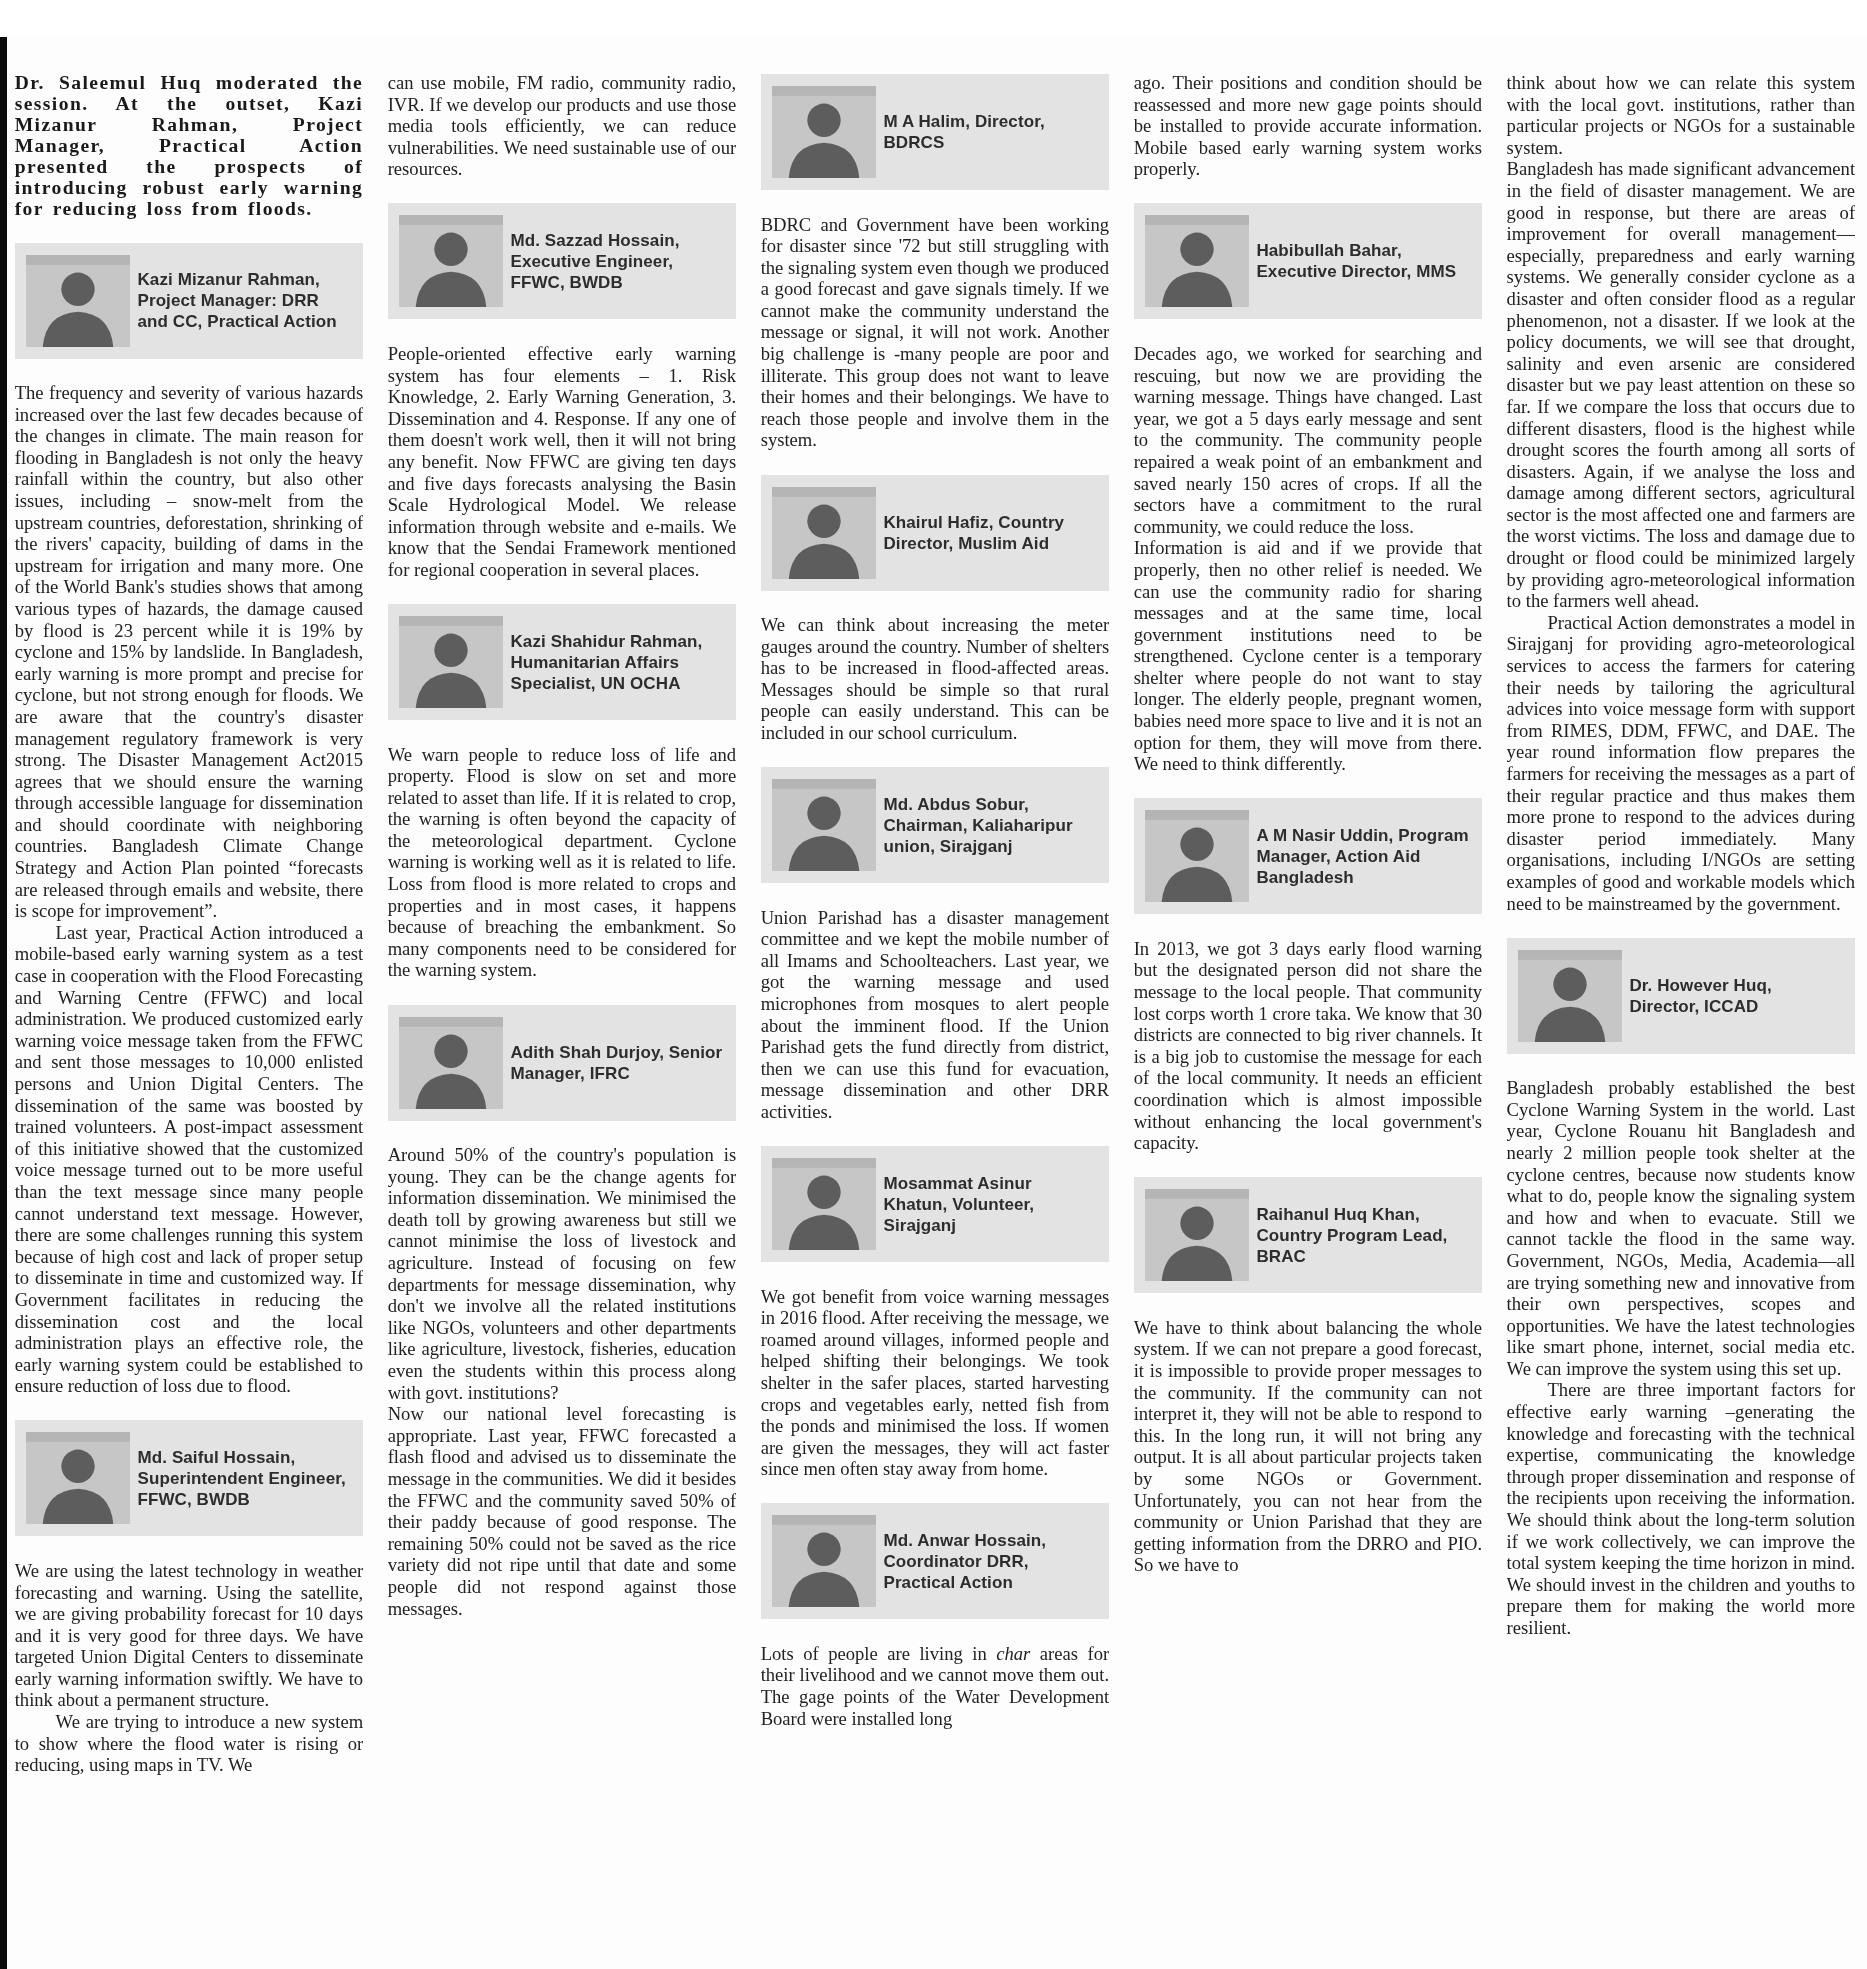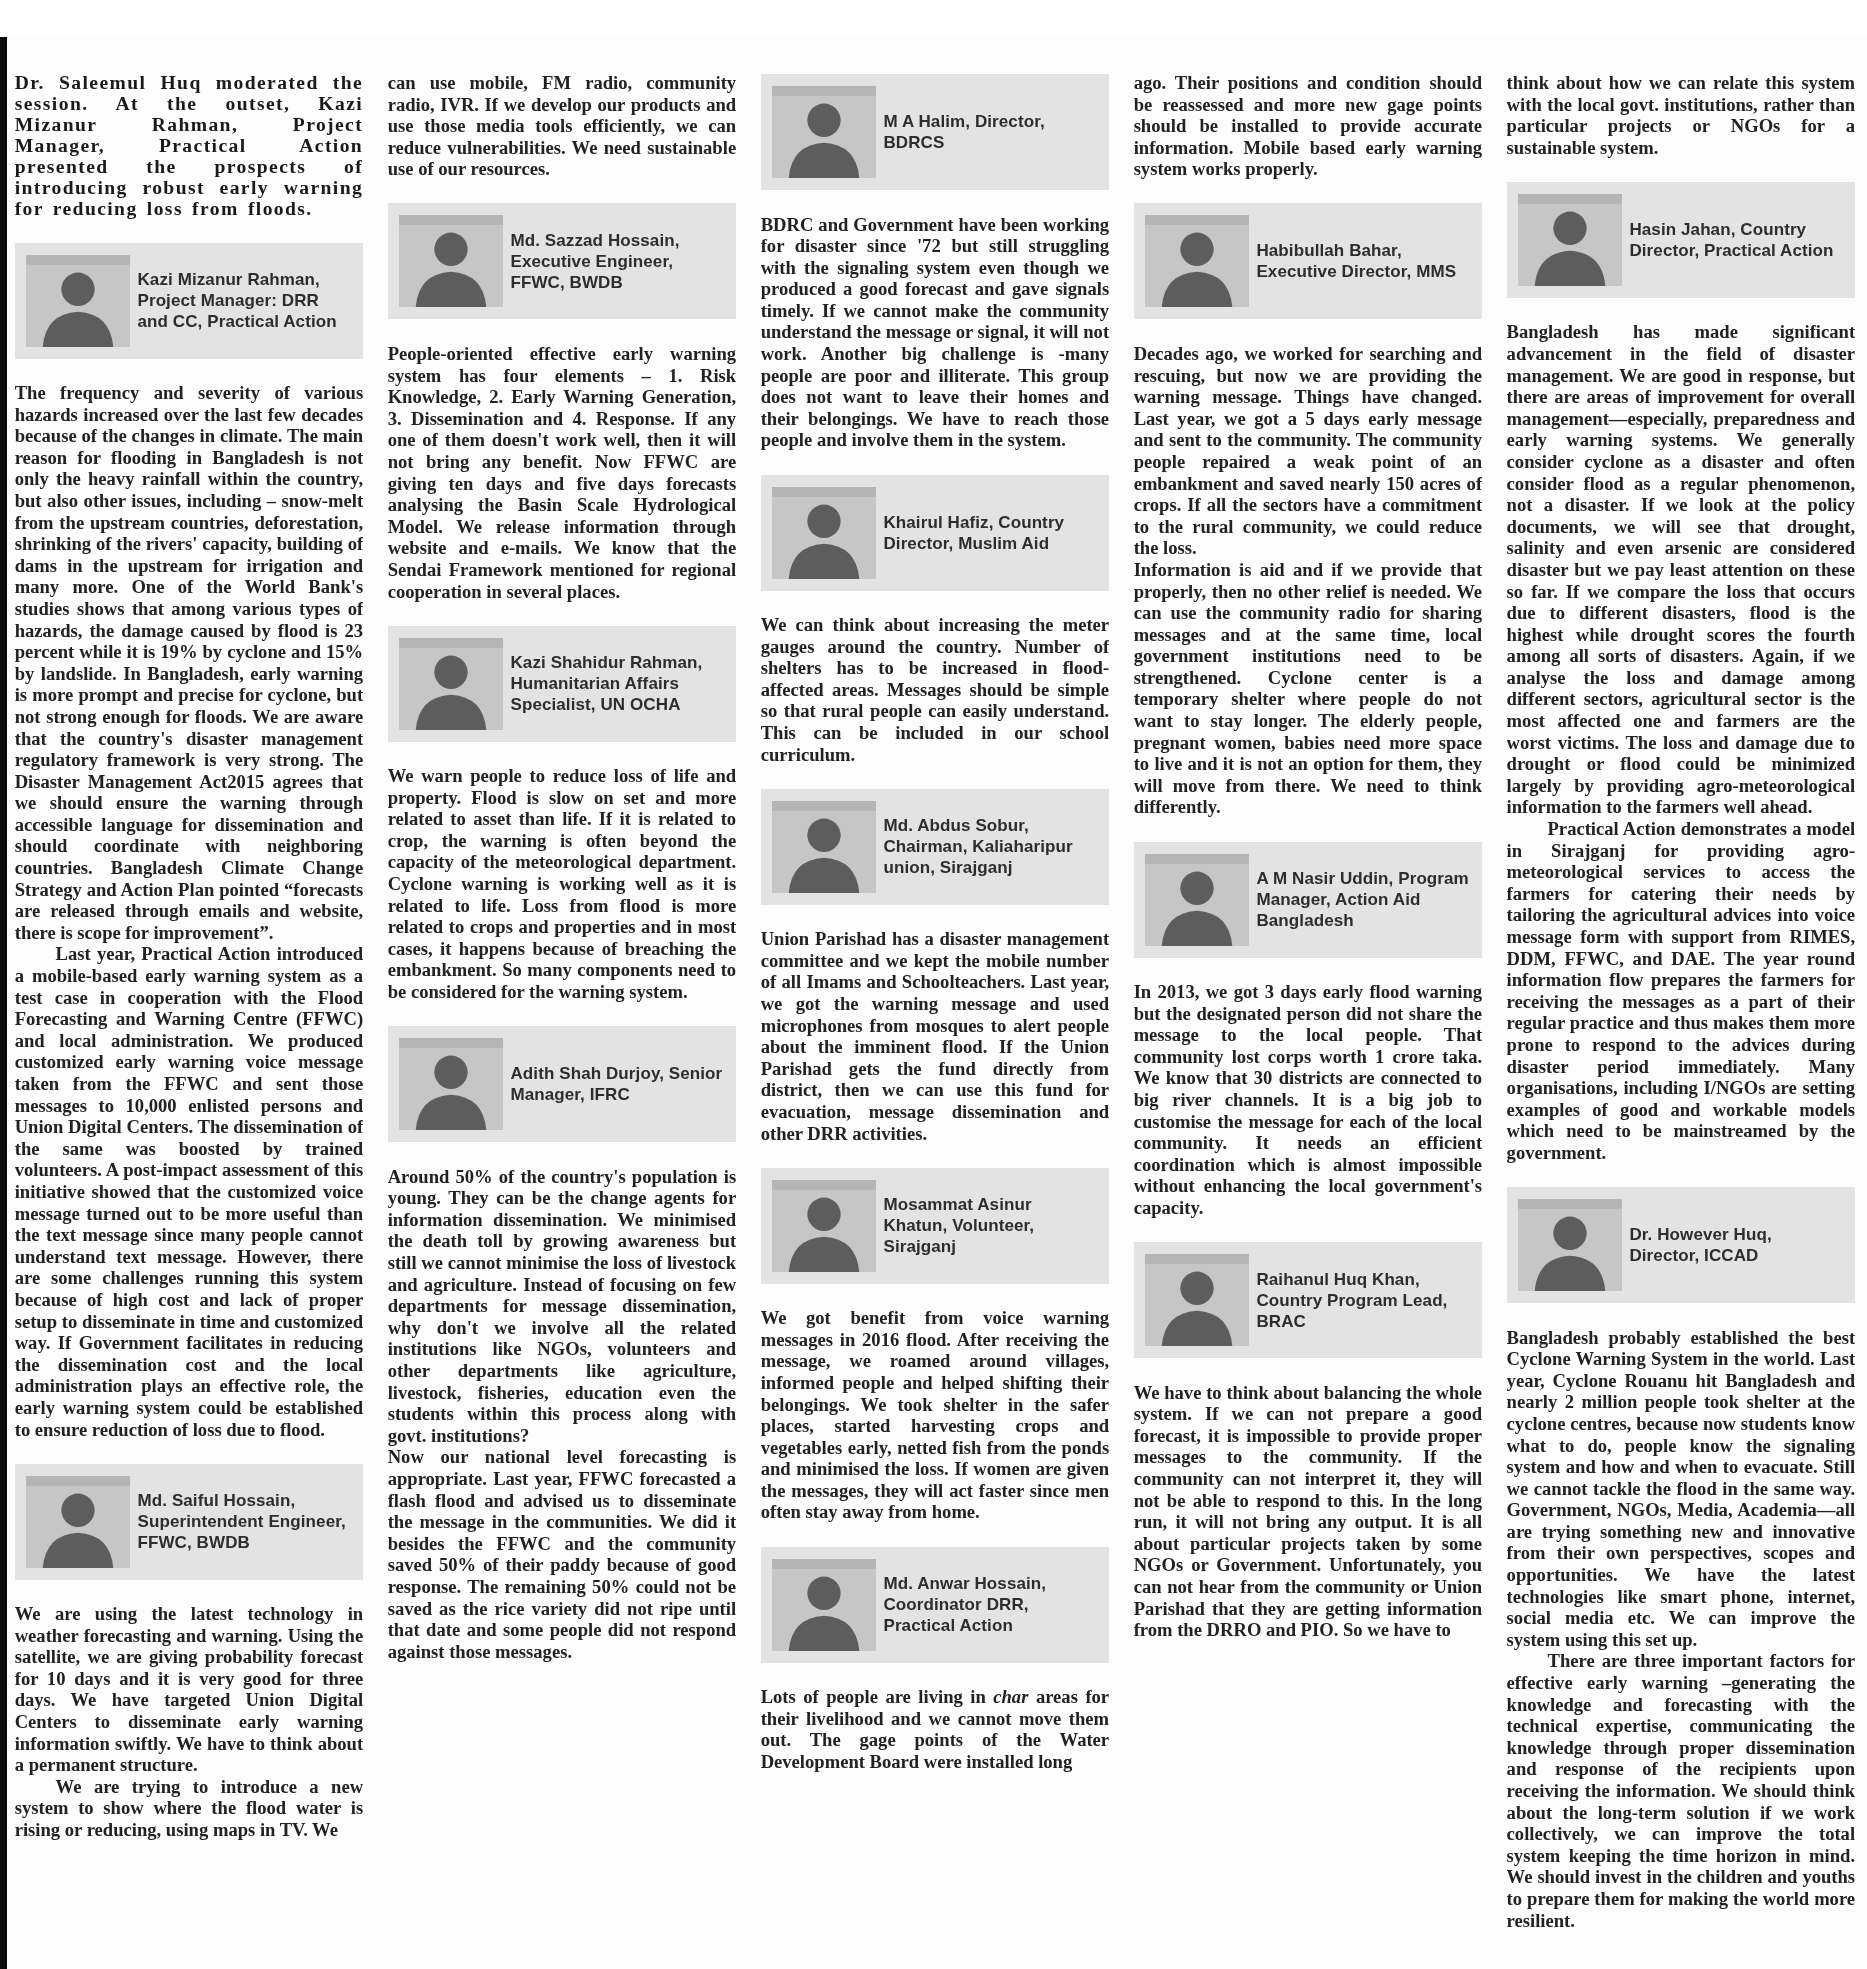--- a/index.html
+++ b/index.html
@@ -36,21 +36,20 @@
   }
   .col { overflow: hidden; }
   p.body {
     margin: 0;
     font-family: "Liberation Serif", serif;
     font-size: 18.6px;
     line-height: 21.6px;
     color: #222222;
     text-align: justify;
     hyphens: none;
-    font-weight: bold;
   }
   p.body.indent { text-indent: 2.2em; }
   p.body em { font-style: italic; }
   p.intro {
     margin: 0 0 3.9px 0;
     font-family: "Liberation Serif", serif;
     font-weight: bold;
     font-size: 19.6px;
     line-height: 21px;
     letter-spacing: 1.4px;
@@ -257,31 +256,20 @@
               <circle cx="53" cy="35" r="17" fill="#5d5d5d"></circle>
               <path d="M17 94 Q20 60 53 58 Q86 60 89 94 Z" fill="#5d5d5d"></path>
             </svg>
           </div>
           <div class="sname">Raihanul Huq Khan, Country Program Lead, BRAC</div>
         </div>
         <p class="body">We have to think about balancing the whole system. If we can not prepare a good forecast, it is impossible to provide proper messages to the community. If the community can not interpret it, they will not be able to respond to this. In the long run, it will not bring any output. It is all about particular projects taken by some NGOs or Government. Unfortunately, you can not hear from the community or Union Parishad that they are getting information from the DRRO and PIO. So we have to</p>
       </div>
       <div class="col">
         <p class="body">think about how we can relate this system with the local govt. institutions, rather than particular projects or NGOs for a sustainable system.</p>
-        <div class="speaker">
-          <div class="photo">
-            <svg width="104" height="92" viewBox="0 0 106 94" preserveAspectRatio="none">
-              <rect width="106" height="94" fill="#c6c6c6"></rect>
-              <rect x="0" y="0" width="106" height="10" fill="#b5b5b5"></rect>
-              <circle cx="53" cy="35" r="17" fill="#5d5d5d"></circle>
-              <path d="M17 94 Q20 60 53 58 Q86 60 89 94 Z" fill="#5d5d5d"></path>
-            </svg>
-          </div>
-          <div class="sname">Hasin Jahan, Country Director, Practical Action</div>
-        </div>
         <p class="body">Bangladesh has made significant advancement in the field of disaster management. We are good in response, but there are areas of improvement for overall management—especially, preparedness and early warning systems. We generally consider cyclone as a disaster and often consider flood as a regular phenomenon, not a disaster. If we look at the policy documents, we will see that drought, salinity and even arsenic are considered disaster but we pay least attention on these so far. If we compare the loss that occurs due to different disasters, flood is the highest while drought scores the fourth among all sorts of disasters. Again, if we analyse the loss and damage among different sectors, agricultural sector is the most affected one and farmers are the worst victims. The loss and damage due to drought or flood could be minimized largely by providing agro-meteorological information to the farmers well ahead.</p>
         <p class="body indent">Practical Action demonstrates a model in Sirajganj for providing agro-meteorological services to access the farmers for catering their needs by tailoring the agricultural advices into voice message form with support from RIMES, DDM, FFWC, and DAE. The year round information flow prepares the farmers for receiving the messages as a part of their regular practice and thus makes them more prone to respond to the advices during disaster period immediately. Many organisations, including I/NGOs are setting examples of good and workable models which need to be mainstreamed by the government.</p>
         <div class="speaker">
           <div class="photo">
             <svg width="104" height="92" viewBox="0 0 106 94" preserveAspectRatio="none">
               <rect width="106" height="94" fill="#c6c6c6"></rect>
               <rect x="0" y="0" width="106" height="10" fill="#b5b5b5"></rect>
               <circle cx="53" cy="35" r="17" fill="#5d5d5d"></circle>
               <path d="M17 94 Q20 60 53 58 Q86 60 89 94 Z" fill="#5d5d5d"></path>
             </svg>

